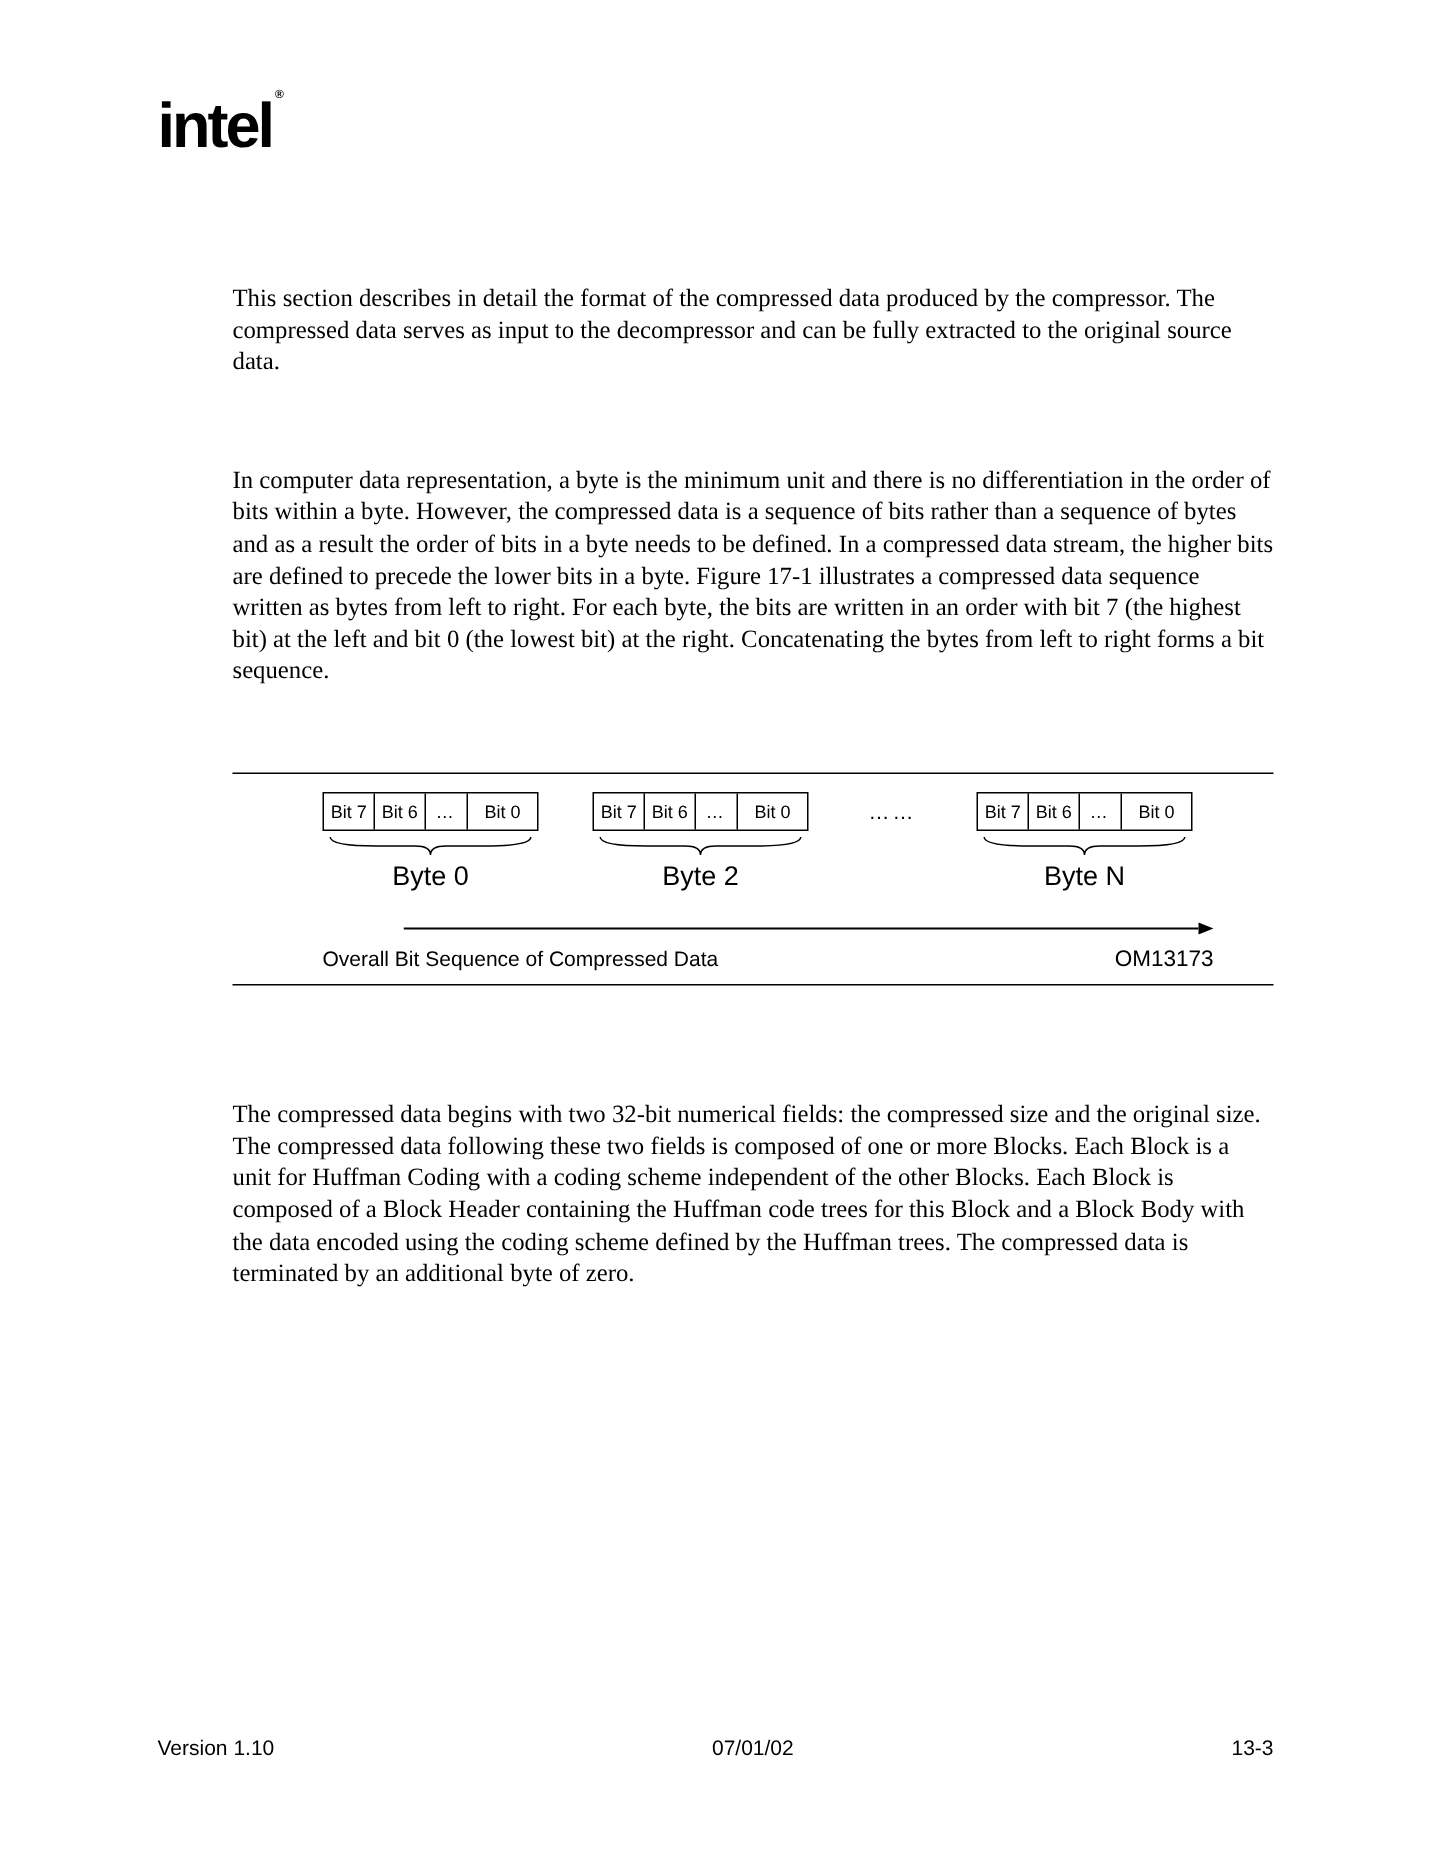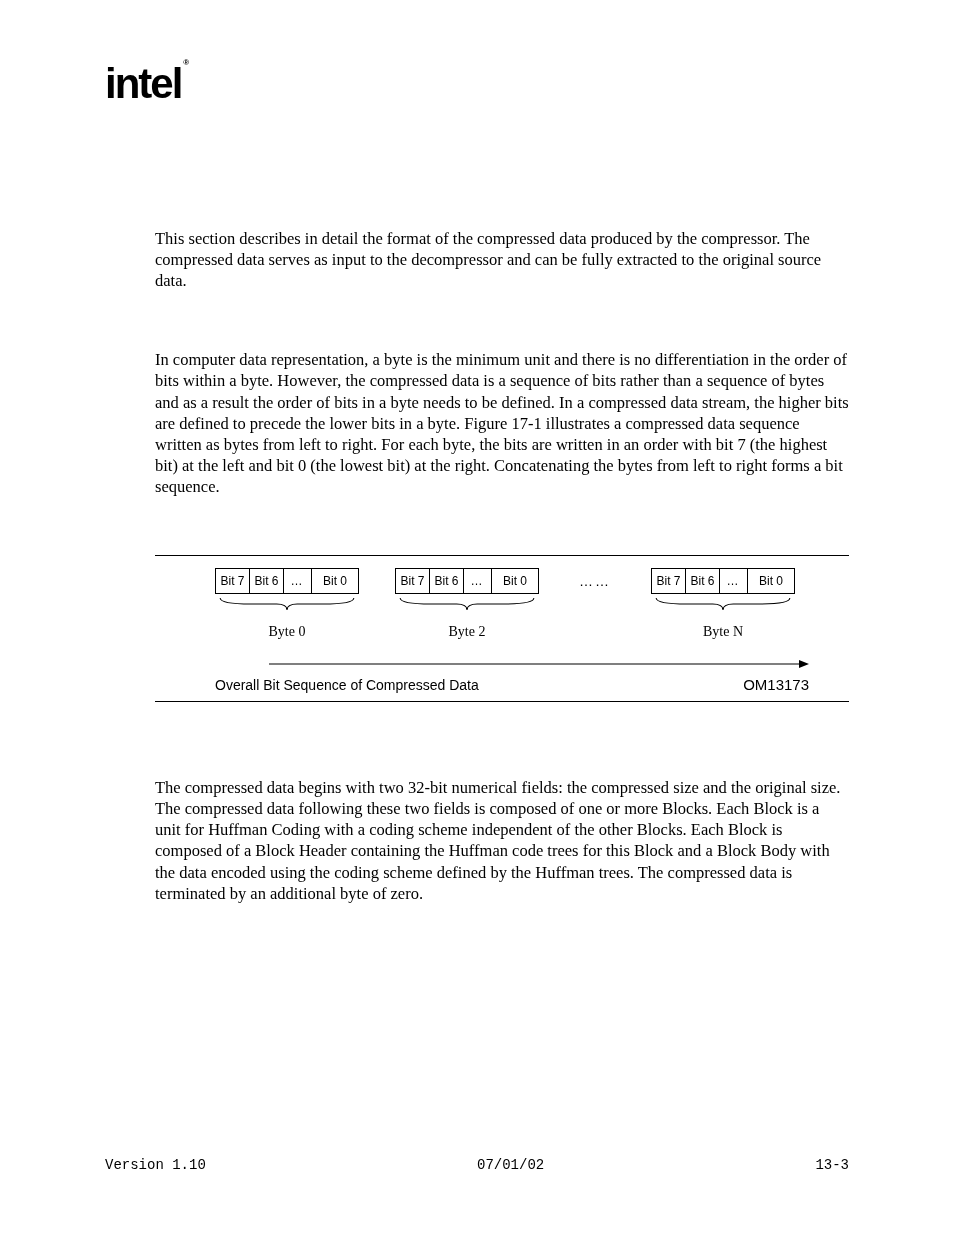--- a/index.html
+++ b/index.html
@@ -14,21 +14,21 @@
     position: relative;
   }
   .page {
     padding: 60px 105px 0 105px;
   }
   .logo {
     font-family: Arial, Helvetica, sans-serif;
     font-size: 42px;
     font-weight: bold;
     letter-spacing: -2px;
-    margin-bottom: 120px;
+    margin-bottom: 80px;
     position: relative;
     display: inline-block;
   }
   .logo-sub {
     font-size: 8px;
     vertical-align: super;
     letter-spacing: 0;
     position: relative;
     top: -18px;
     left: 2px;
@@ -77,23 +77,22 @@
   .bit-cell.w3 { width: 46px; }
   .bit-cell.dots { width: 28px; letter-spacing: 2px; }
   .brace {
     width: 100%;
     height: 18px;
     position: relative;
     margin-top: 2px;
   }
   .brace svg { width: 100%; height: 100%; }
   .byte-label {
-    font-size: 14px;
-    margin-top: 10px;
-    font-family: Liberation Serif, serif;
+    font-size: 18px;
+    margin-top: 0;
   }
   .inter-dots {
     font-size: 14px;
     letter-spacing: 2px;
     padding: 0 4px;
     align-self: flex-start;
     margin-top: 5px;
   }
   .arrow-row {
     margin-top: 18px;
@@ -114,21 +113,21 @@
     font-size: 15px;
     margin-right: 0;
   }
   .footer {
     position: absolute;
     bottom: 62px;
     left: 105px;
     right: 105px;
     display: flex;
     justify-content: space-between;
-    font-family: Liberation Mono, monospace;
+    font-family: Liberation Sans, sans-serif;
     font-size: 14px;
   }
 </style>
 </head>
 <body>
 
 <div class="page">
 
   <div class="logo">
     <span>intel</span><span class="logo-sub">®</span>

